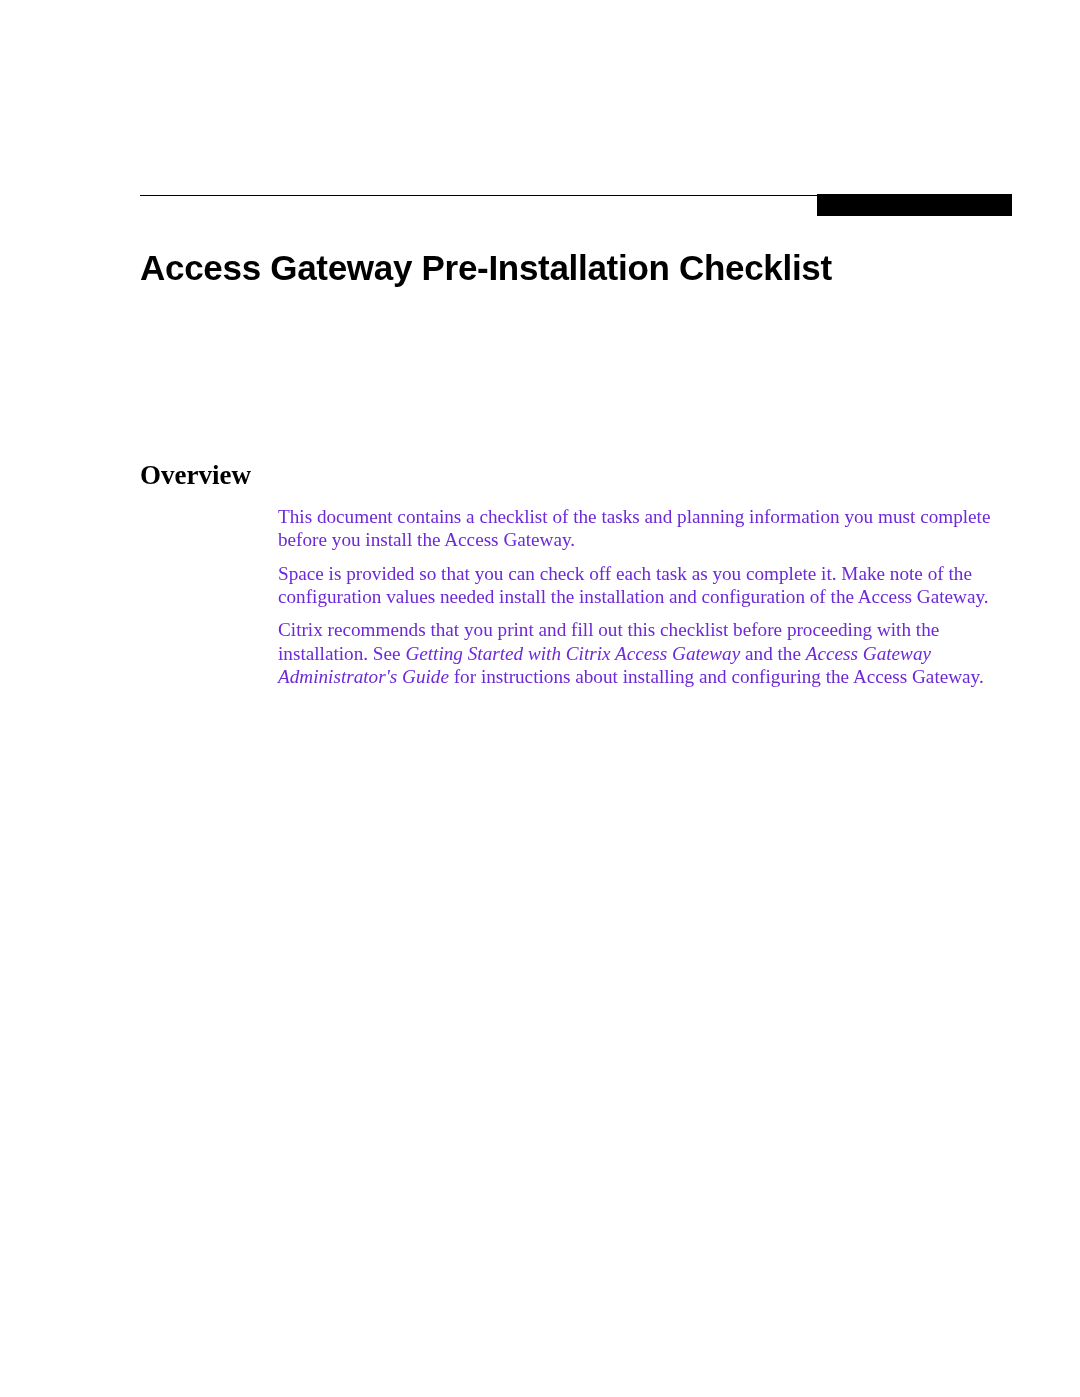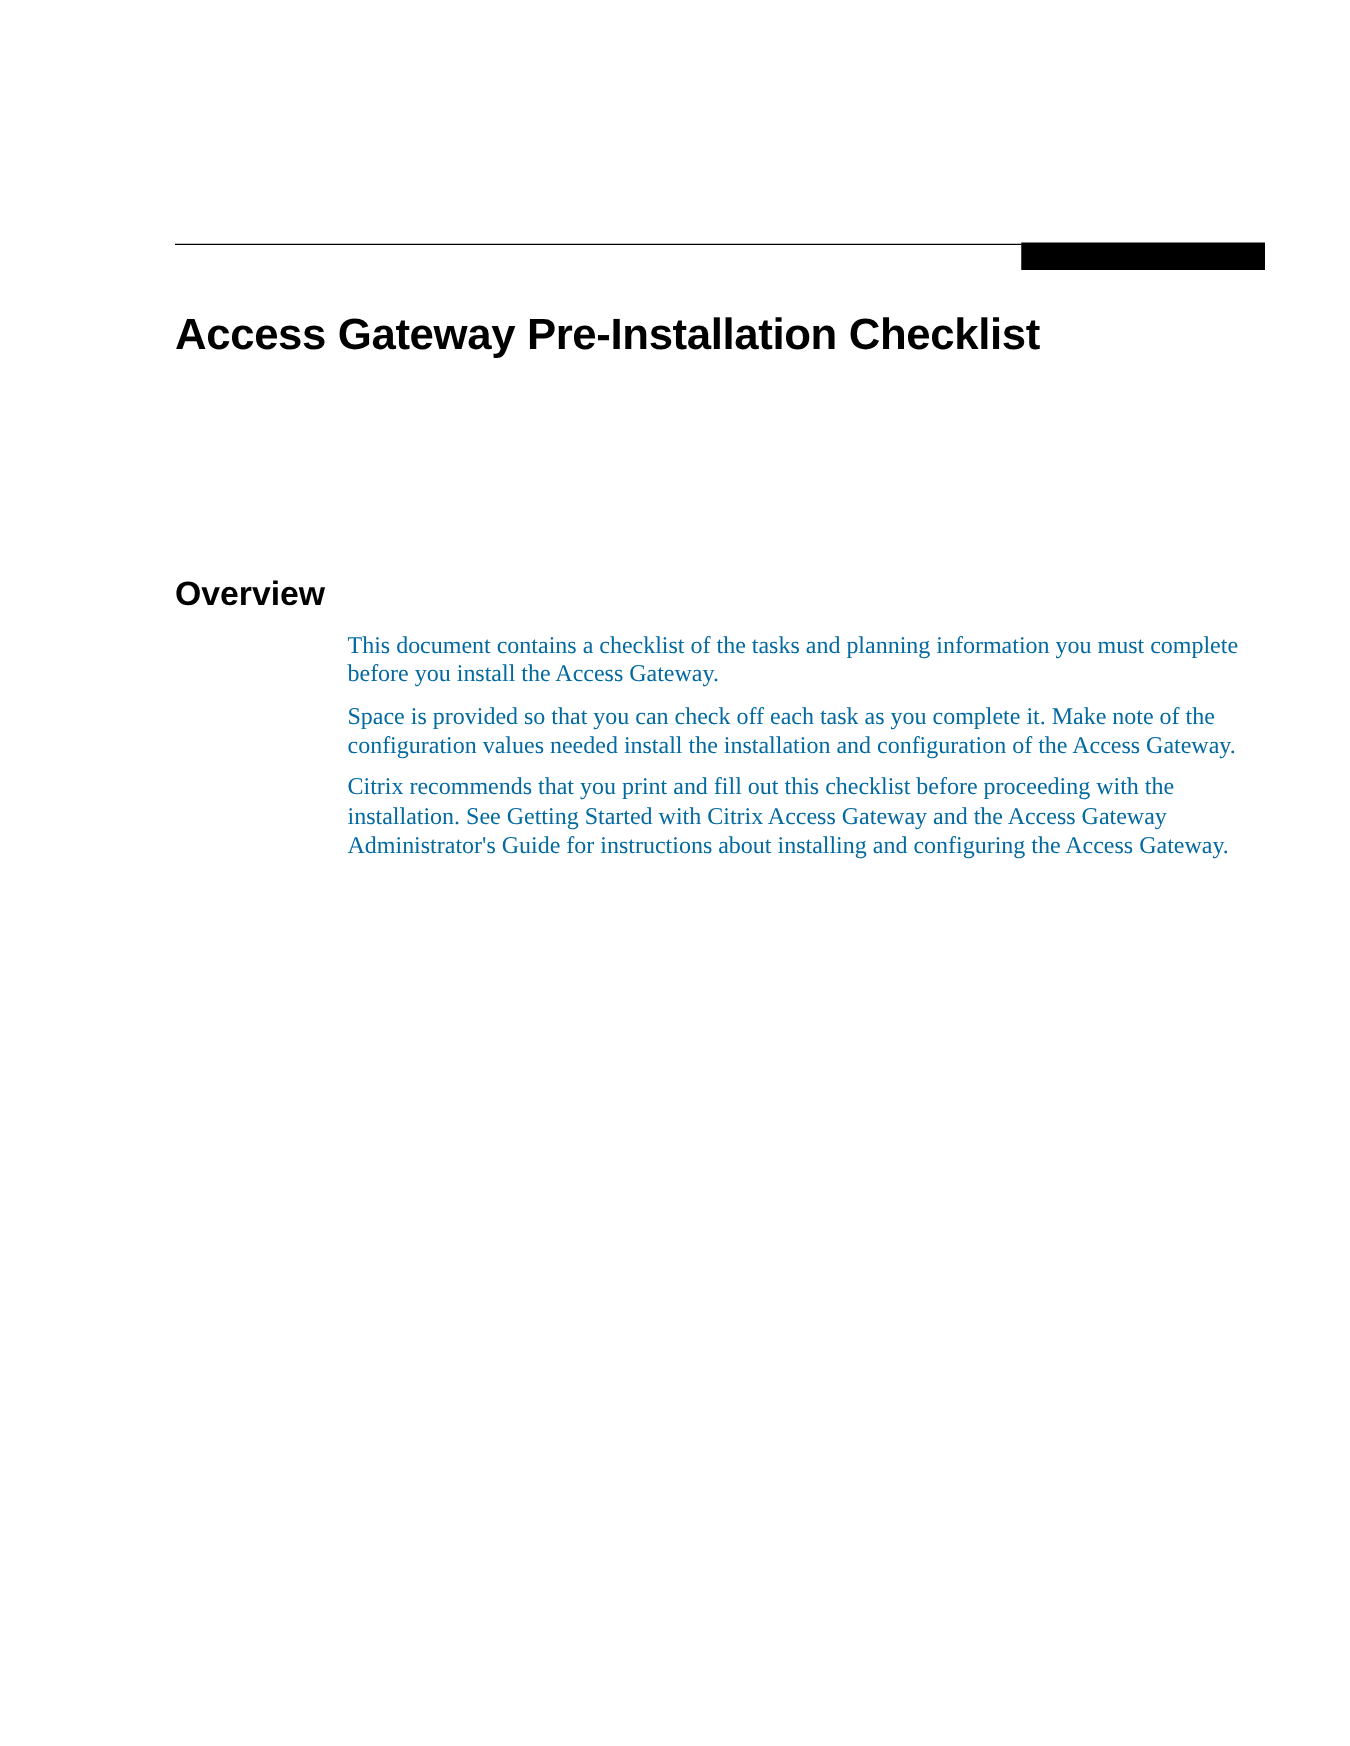--- a/index.html
+++ b/index.html
@@ -39,36 +39,37 @@
     .main-title {
       font-family: Arial, Helvetica, sans-serif;
       font-weight: bold;
       font-size: 35px;
       line-height: 1.25;
       margin-top: 12px;
       margin-bottom: 170px;
       letter-spacing: -0.3px;
     }
     .section-title {
-      font-family: Liberation Sans, sans-serif;
+      font-family: Liberation Serif, serif;
       font-weight: bold;
       font-size: 27px;
       margin-bottom: 14px;
     }
     .body-text-block {
       padding-left: 138px;
     }
     .body-paragraph {
       font-family: "Times New Roman", Times, serif;
       font-size: 19.2px;
       line-height: 1.22;
       margin-bottom: 10px;
-      color: #0369a1;
+      color: #6d28d9;
     }
     .italic {
+      font-style: italic;
     }
   </style>
 </head>
 <body>
 
 <div class="page-container">
   <div class="header-rule-row">
     <div class="header-rule"></div>
     <div class="black-box"></div>
   </div>

